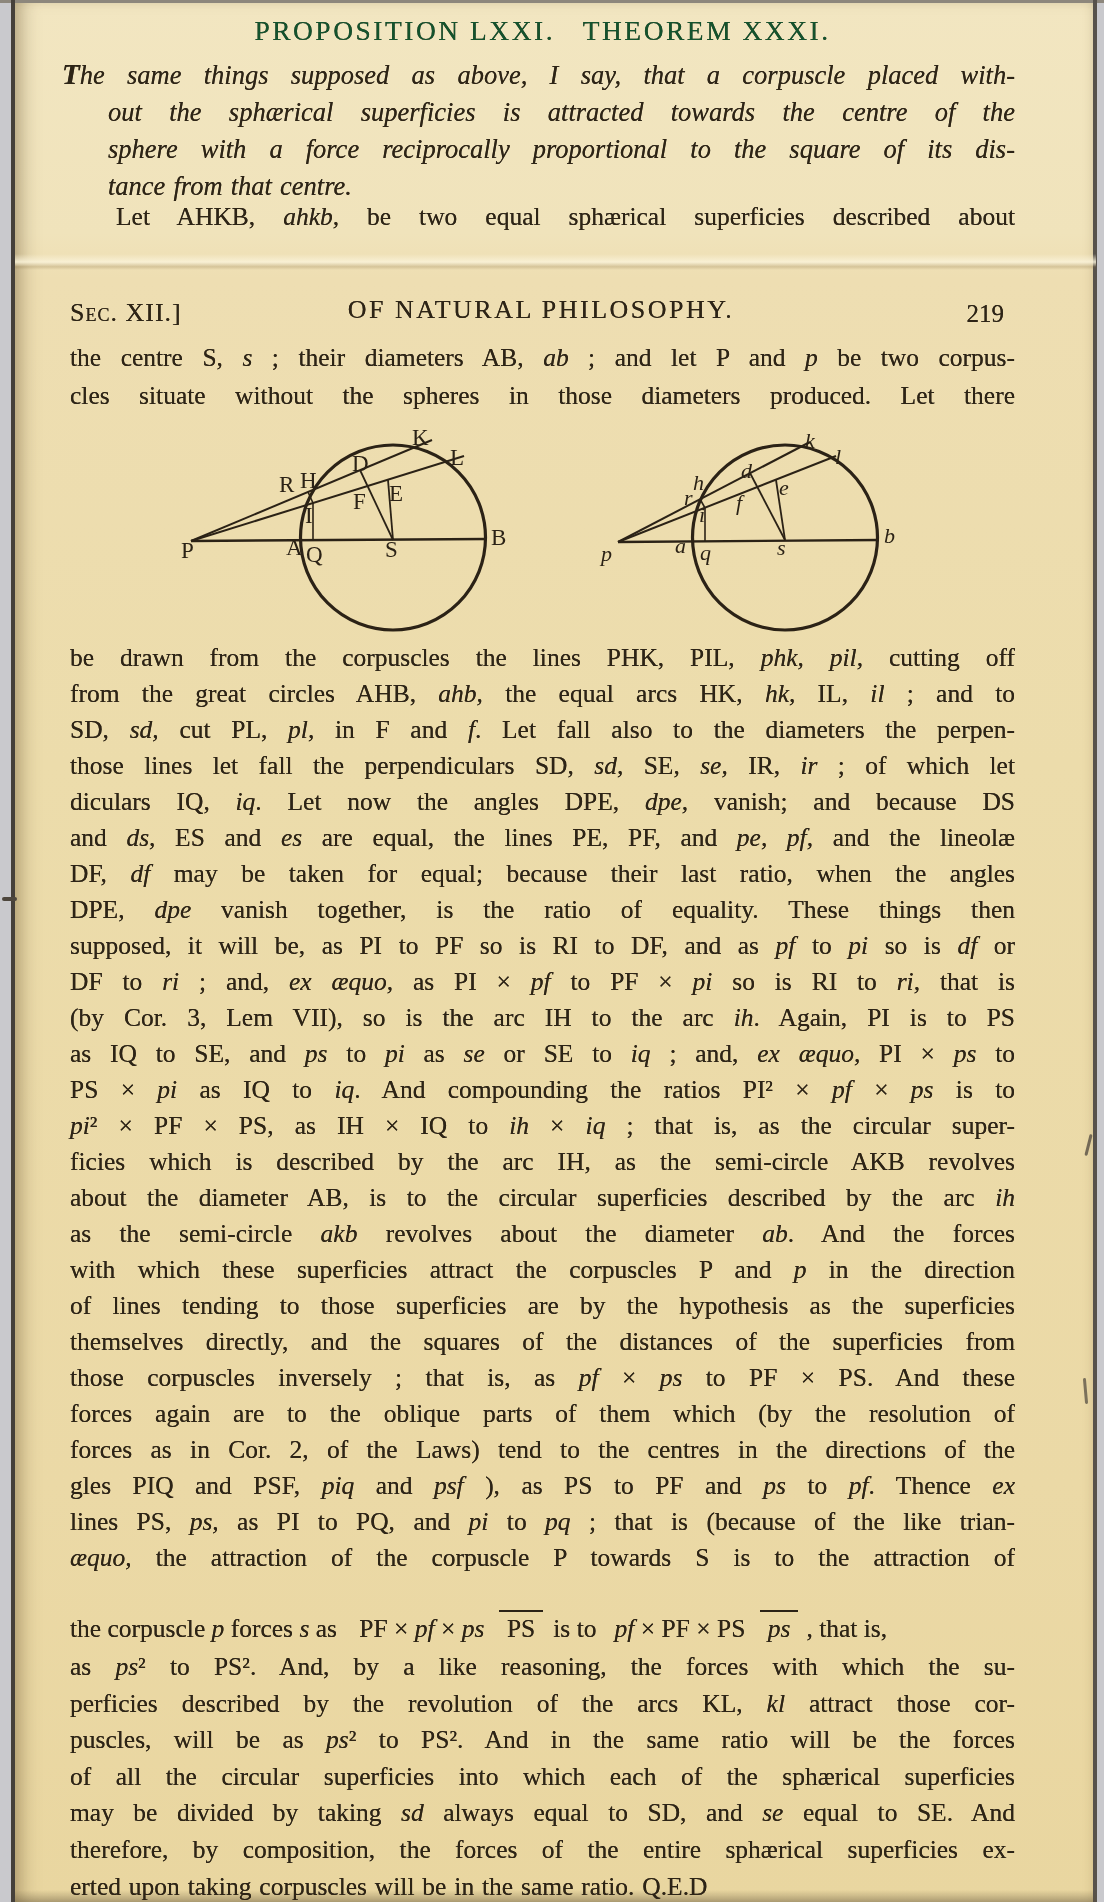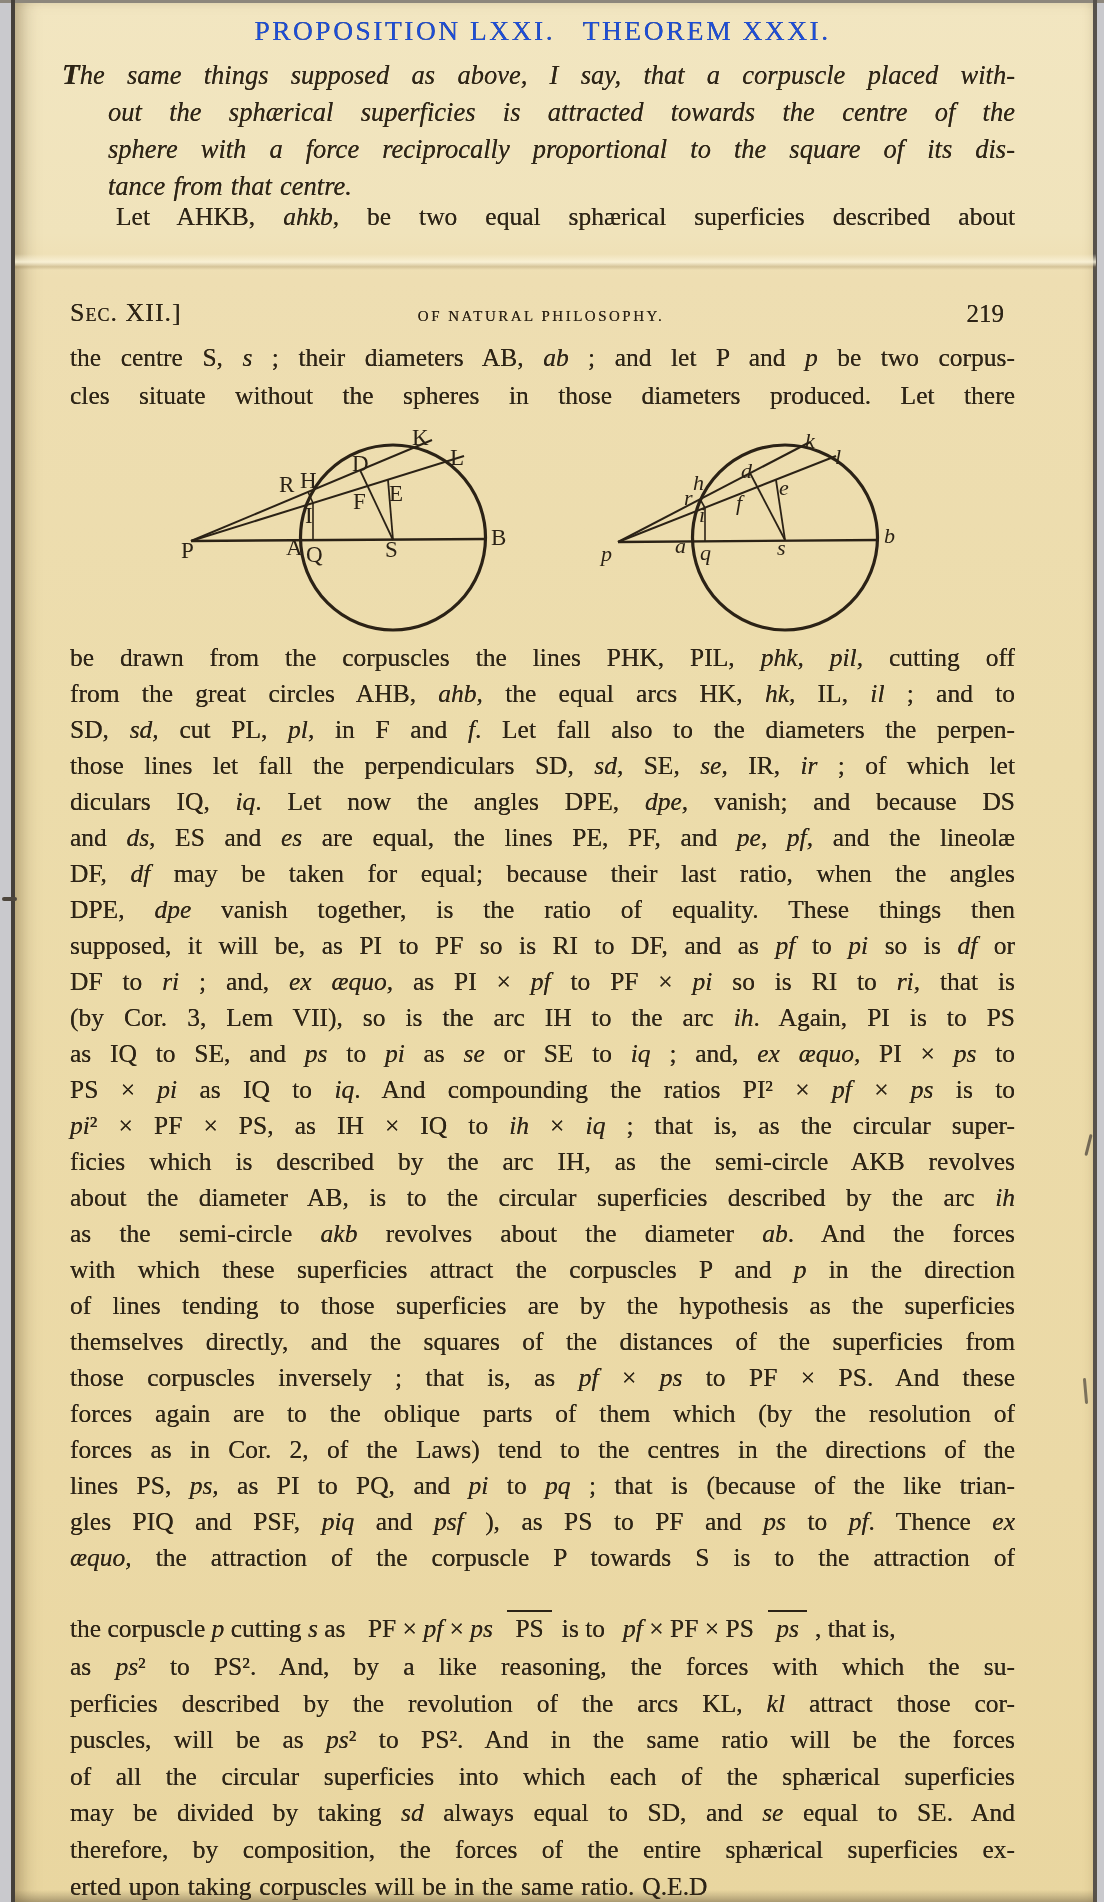--- a/index.html
+++ b/index.html
@@ -18,34 +18,34 @@
         rgba(135,112,68,.25) 80%,rgba(120,100,60,.15) 86%,rgba(255,250,228,0) 100%);}
   .artifact{position:absolute;background:#4d463c;border-radius:2px;}
   .a1{left:2px;top:897px;width:15px;height:4px;}
   .a2{left:1087px;top:1134px;width:3px;height:22px;transform:rotate(14deg);opacity:.75;}
   .a3{left:1084px;top:1378px;width:3px;height:26px;transform:rotate(-5deg);opacity:.7;}
 
   .ink{text-shadow:0 0 .5px rgba(42,33,22,.85);}
   .t-line{font-size:25.5px;line-height:36px;text-align:justify;text-align-last:justify;word-spacing:1.5px;}
 
   .prop-title{position:absolute;top:15px;left:70px;width:945px;text-align:center;
-        font-size:27.5px;letter-spacing:2.5px;white-space:pre;color:#1d4ed8;}
+        font-size:27.5px;letter-spacing:2.5px;white-space:pre;color:#14532d;}
 
   .statement{position:absolute;top:56px;left:62px;width:953px;font-style:italic;}
   .statement .t-line{font-size:26.5px;line-height:37px;}
   .statement .t-line + .t-line{padding-left:46px;}
   .statement .t-line:first-child::first-letter{font-weight:bold;font-size:29px;}
   .statement .t-line:last-child{text-align-last:left;}
 
   .intro{position:absolute;top:198px;left:70px;width:945px;}
   .intro .t-line{padding-left:46px;line-height:37px;}
 
   .running-head{position:absolute;top:294px;left:70px;width:942px;height:34px;text-decoration:underline;}
   .rh-left{position:absolute;left:0;bottom:0;font-size:26px;font-variant:small-caps;letter-spacing:1px;}
-  .rh-center{position:absolute;left:0;right:0;bottom:3px;text-align:center;font-size:15px;letter-spacing:2.5px;}
+  .rh-center{position:absolute;left:0;right:0;bottom:3px;text-align:center;font-size:26px;letter-spacing:2.5px;}
   .rh-right{position:absolute;right:8px;bottom:0;font-size:25px;}
 
   .para1{position:absolute;top:339px;left:70px;width:945px;}
   .para1 .t-line{line-height:37.5px;}
 
   .figure{position:absolute;top:422px;left:0;width:1104px;height:218px;}
   .figure svg{display:block;}
   .fig-stroke{stroke:#2b2216;fill:none;}
   .figure text{font-family:"Liberation Serif",serif;font-size:23px;fill:#2b2216;}
   .figure text.it{font-style:italic;font-size:22px;}
@@ -174,27 +174,27 @@
       <div class="t-line"><i>pi</i><span>² × PF × PS, as IH × IQ to </span><i>ih</i><span> × </span><i>iq</i><span> ; that is, as the circular super-</span></div>
       <div class="t-line"><span>ficies which is described by the arc IH, as the semi-circle AKB revolves</span></div>
       <div class="t-line"><span>about the diameter AB, is to the circular superficies described by the arc </span><i>ih</i></div>
       <div class="t-line"><span>as the semi-circle </span><i>akb</i><span> revolves about the diameter </span><i>ab</i><span>. And the forces</span></div>
       <div class="t-line"><span>with which these superficies attract the corpuscles P and </span><i>p</i><span> in the direction</span></div>
       <div class="t-line"><span>of lines tending to those superficies are by the hypothesis as the superficies</span></div>
       <div class="t-line"><span>themselves directly, and the squares of the distances of the superficies from</span></div>
       <div class="t-line"><span>those corpuscles inversely ; that is, as </span><i>pf</i><span> × </span><i>ps</i><span> to PF × PS. And these</span></div>
       <div class="t-line"><span>forces again are to the oblique parts of them which (by the resolution of</span></div>
       <div class="t-line"><span>forces as in Cor. 2, of the Laws) tend to the centres in the directions of the</span></div>
+      <div class="t-line"><span>gles PIQ and PSF, </span><i>piq</i><span> and </span><i>psf</i><span> ), as PS to PF and </span><i>ps</i><span> to </span><i>pf</i><span>. Thence </span><i>ex</i></div>
       <div class="t-line"><span>lines PS, </span><i>ps,</i><span> as PI to PQ, and </span><i>pi</i><span> to </span><i>pq</i><span> ; that is (because of the like trian-</span></div>
-      <div class="t-line"><span>gles PIQ and PSF, </span><i>piq</i><span> and </span><i>psf</i><span> ), as PS to PF and </span><i>ps</i><span> to </span><i>pf</i><span>. Thence </span><i>ex</i></div>
       <div class="t-line"><i>æquo,</i><span> the attraction of the corpuscle P towards S is to the attraction of</span></div>
     </div>
 
   <div class="formula ink">
-    <span class="fpre"><span>the corpuscle </span><i>p</i><span> cutting </span><i>s</i><span> as</span></span>&nbsp;
+    <span class="fpre"><span>the corpuscle </span><i>p</i><span> forces </span><i>s</i><span> as</span></span>&nbsp;
     <span class="frac">
       <span class="num"><span>PF × </span><i>pf</i><span> × </span><i>ps</i></span>
       <span class="den"><span>PS</span></span>
     </span>
     <span class="fmid"><span>is to</span></span>
     <span class="frac">
       <span class="num"><i>pf</i><span> × PF × PS</span></span>
       <span class="den"><i>ps</i></span>
     </span>
     <span class="fpost"><span>, that is,</span></span>

